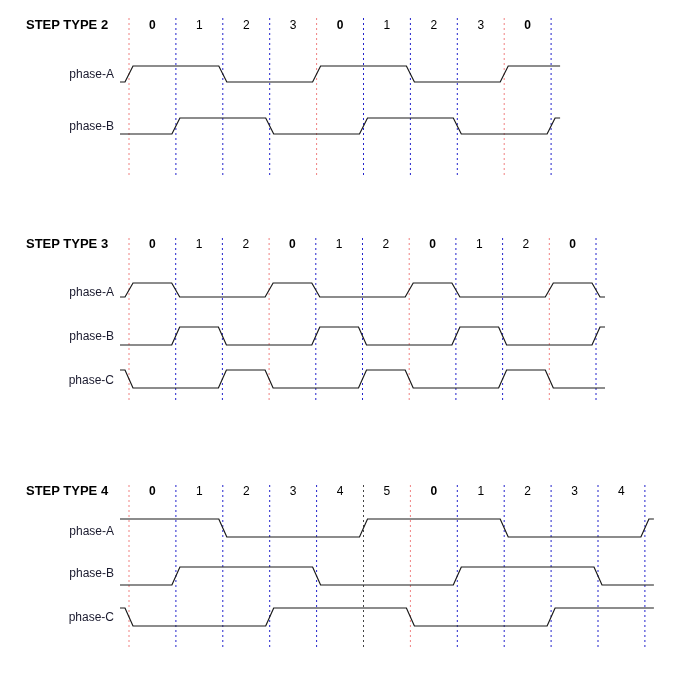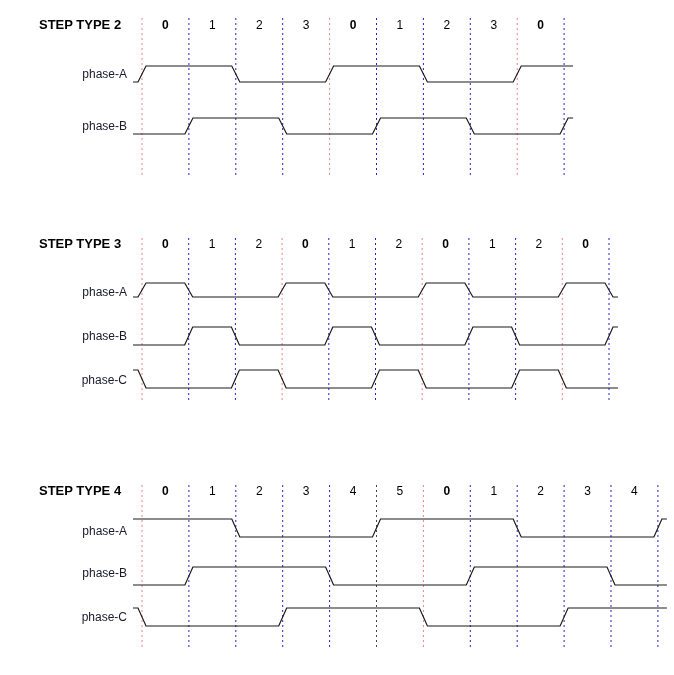--- a/index.html
+++ b/index.html
@@ -11,21 +11,21 @@
   body {
     width: 674px;
     height: 675px;
     font-family: "Liberation Sans", sans-serif;
     color: #000000;
     position: relative;
     overflow: hidden;
   }
   .diagram-stage {
     position: absolute;
-    left: 17px;
+    left: 4px;
     top: 0;
     width: 538px;
     height: 675px;
   }
   .diagram-svg {
     display: block;
     width: 674px;
     height: 675px;
   }
   .block-title {

